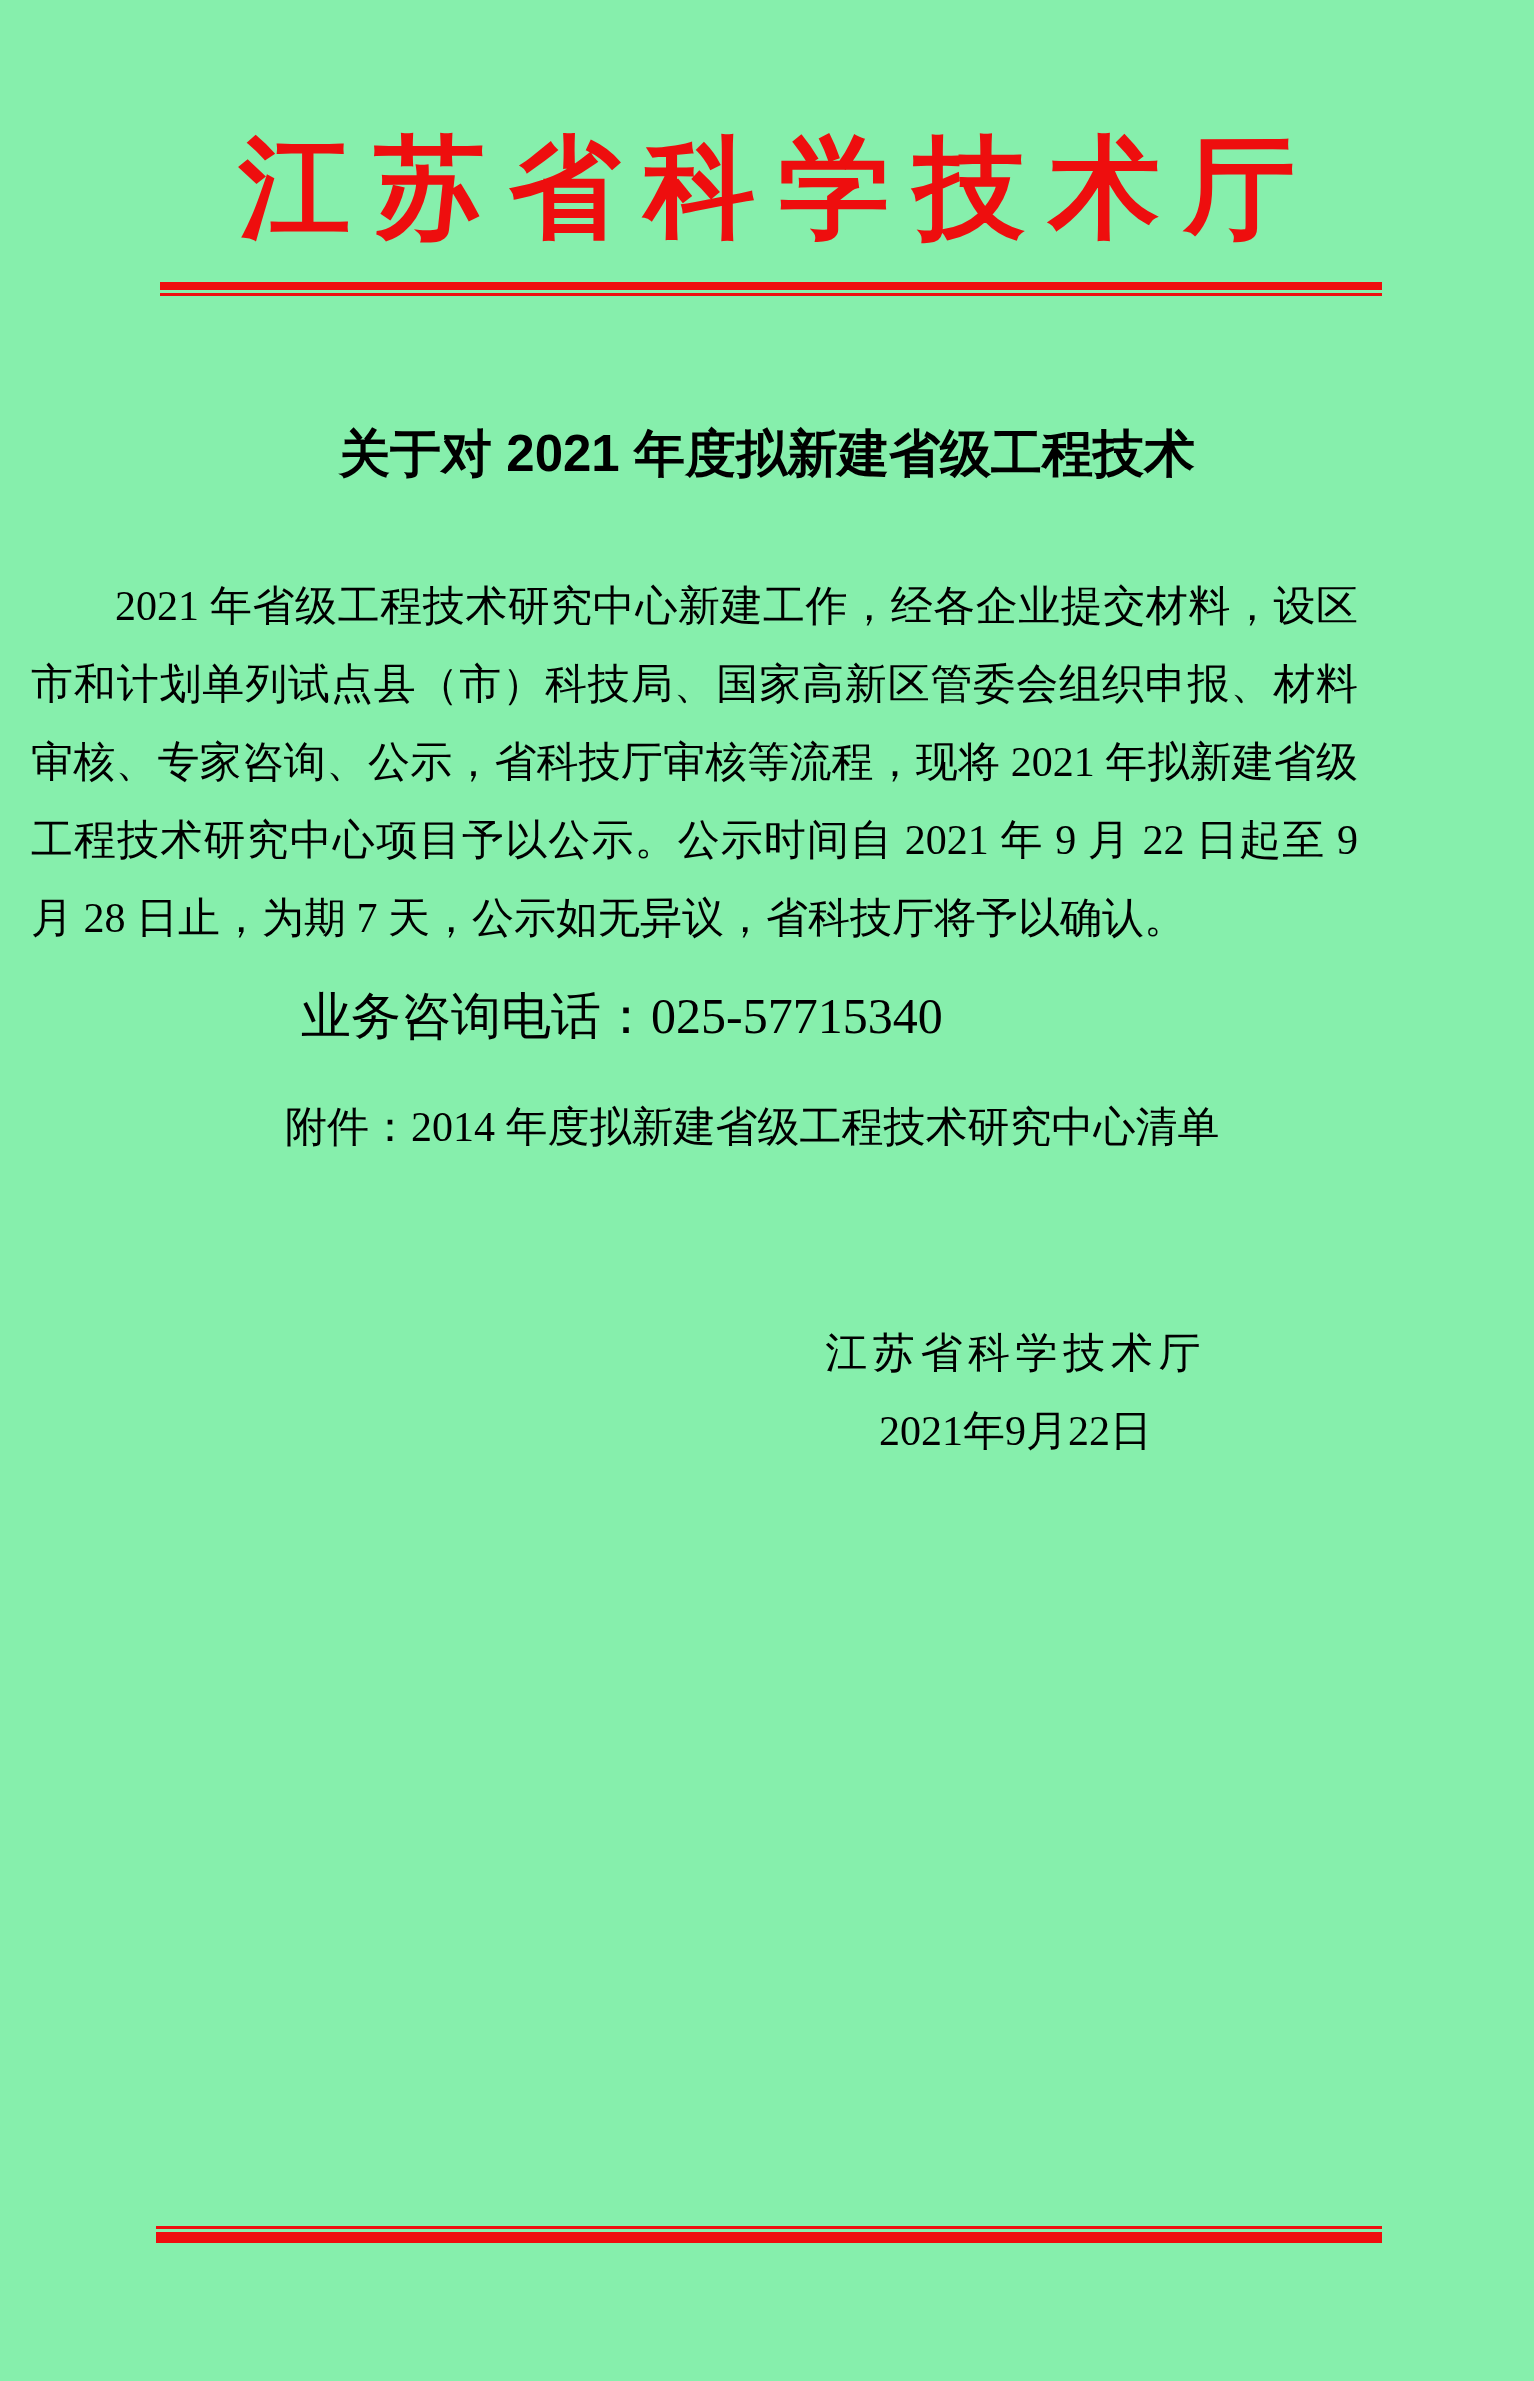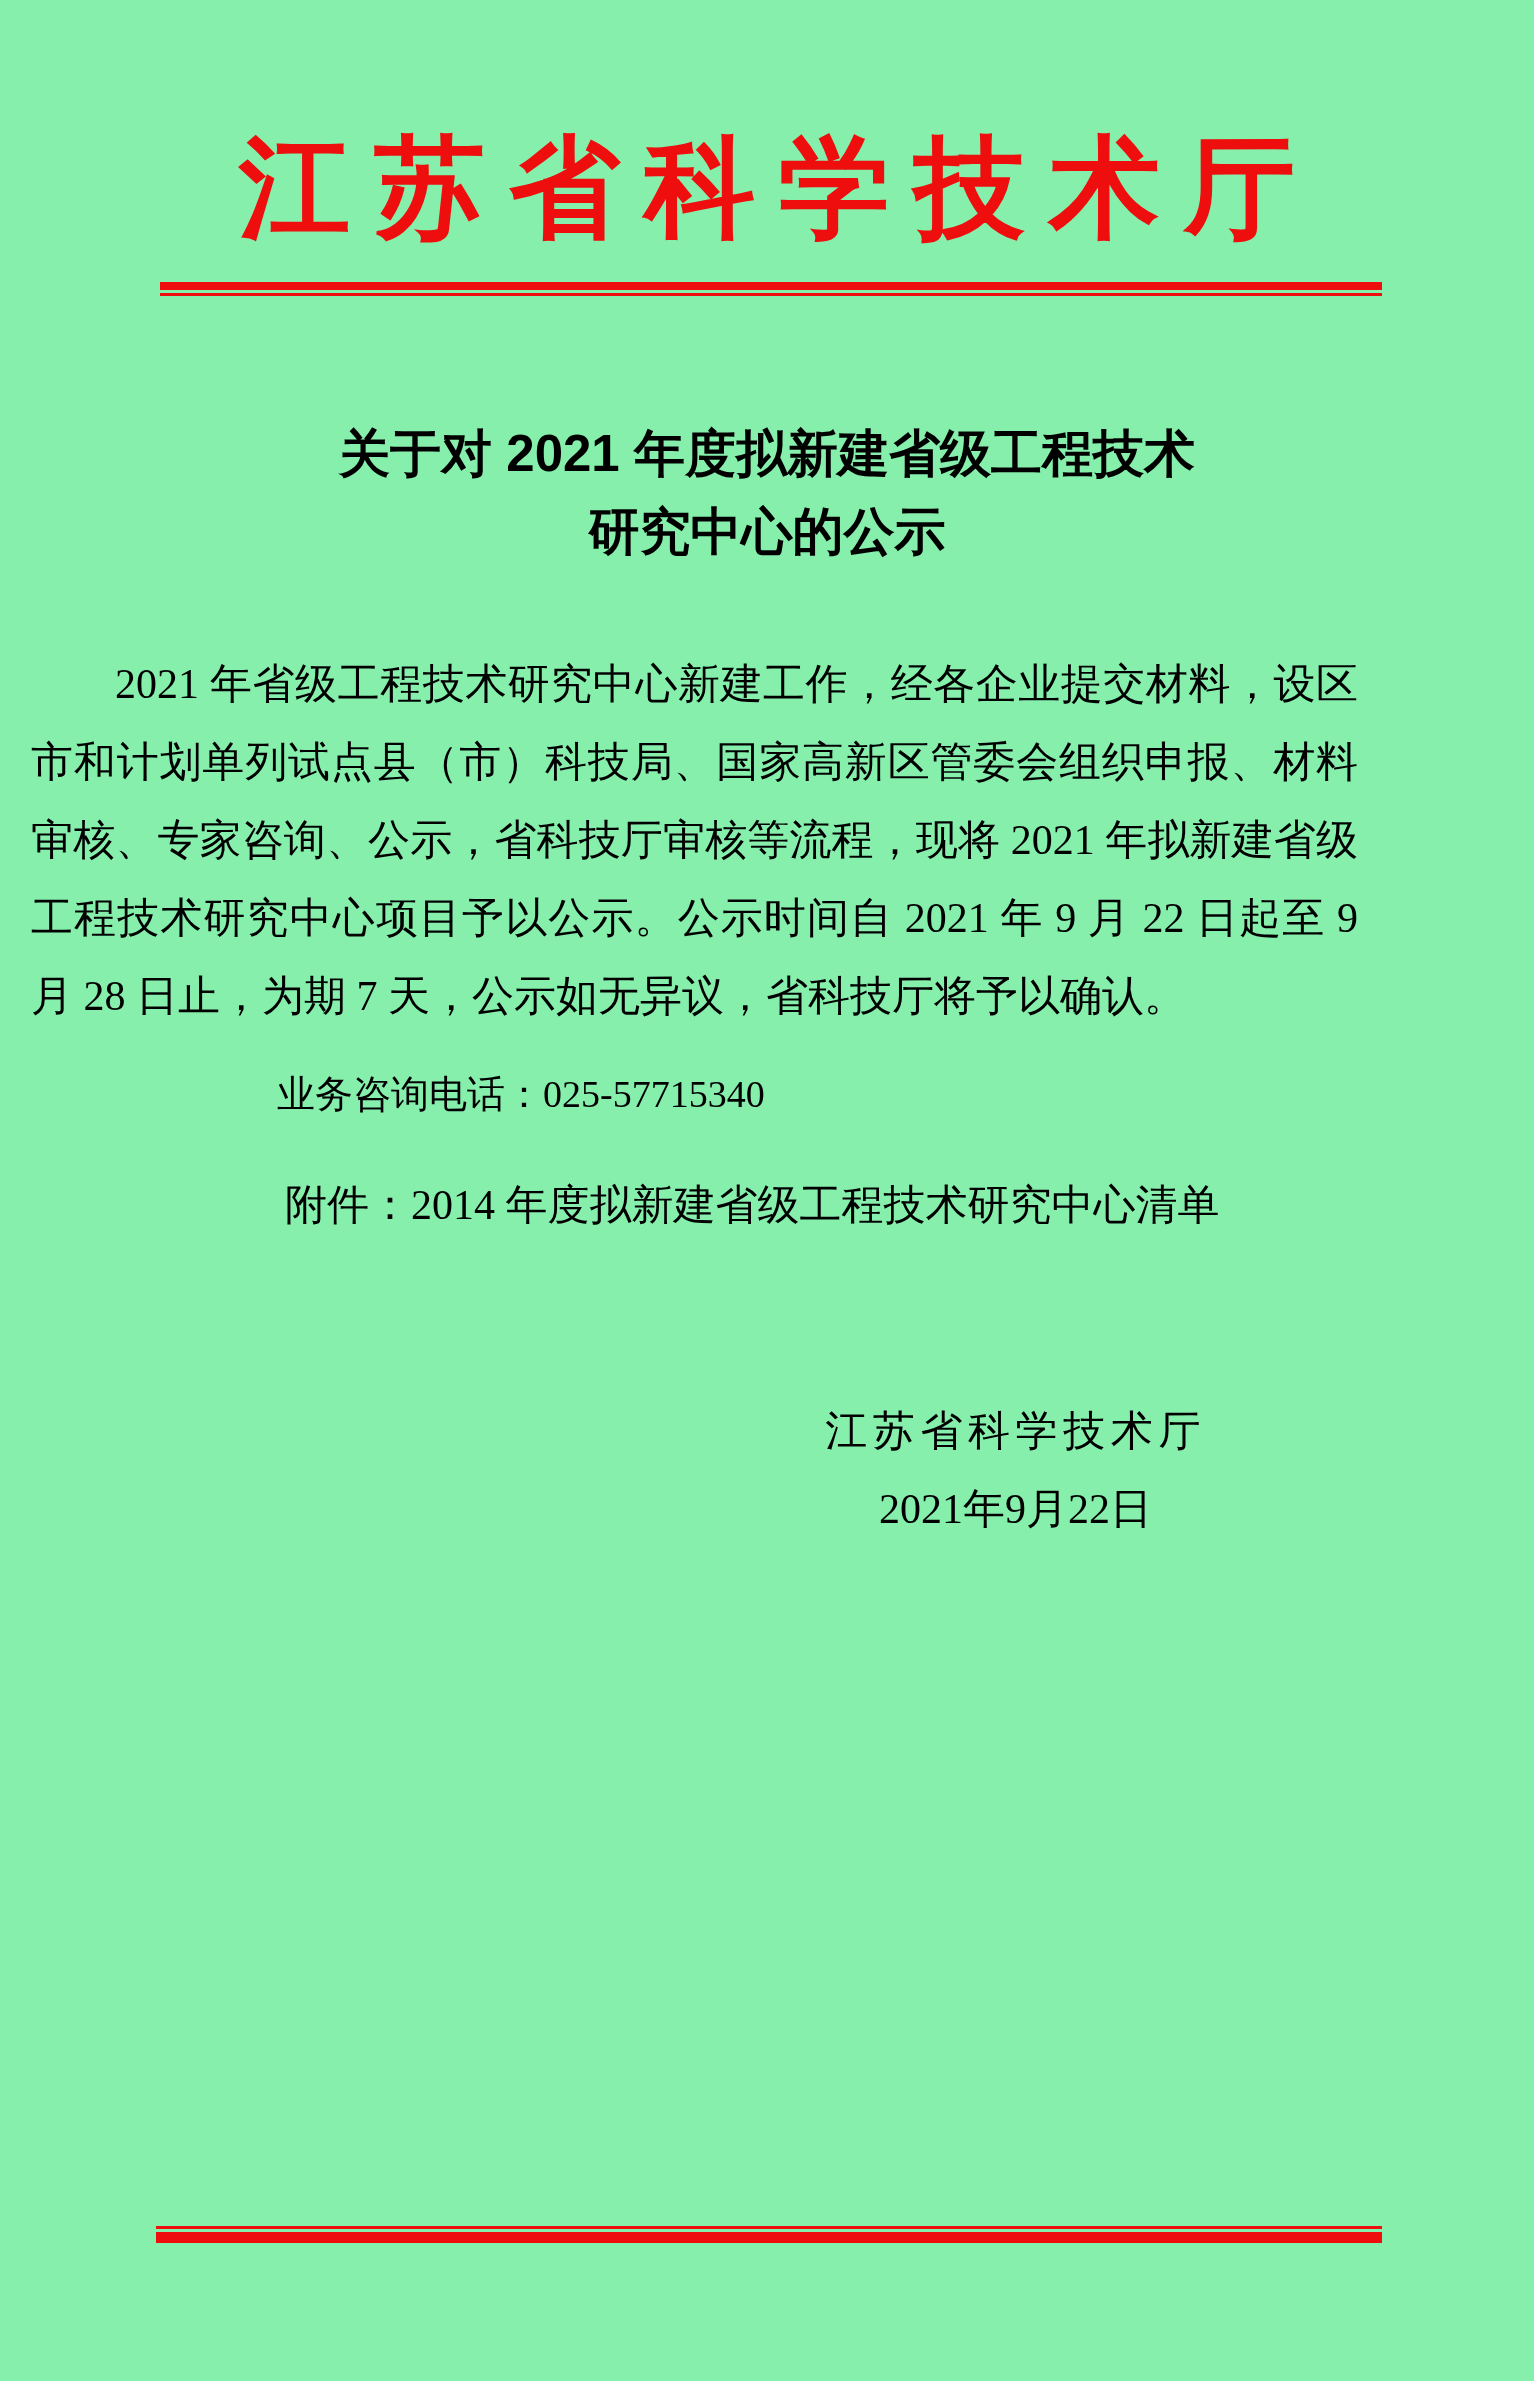--- a/index.html
+++ b/index.html
@@ -54,21 +54,21 @@
     margin: 0 176px 0 201px;
     font-size: 42px;
     line-height: 78px;
     text-align: justify;
     text-indent: 2em;
   }
   .para.first { margin-top: 74px; margin-left: 31px; }
 
   .contact {
     margin: 0 176px 0 201px;
-    font-size: 38px;
+    font-size: 50px;
     line-height: 78px;
     text-indent: 2em;
   }
   .contact.first { margin-top: 20.4px; }
 
   .attachment {
     margin: 33px 176px 0 201px;
     font-size: 42px;
     line-height: 78px;
     text-indent: 2em;
@@ -107,21 +107,20 @@
 
   <h1 class="masthead">江苏省科学技术厅</h1>
 
   <div class="rule-top">
     <div class="bar-thick"></div>
     <div class="bar-thin"></div>
   </div>
 
   <h2 class="doc-title">
     <span>关于对 2021 年度拟新建省级工程技术</span><br>
-    <span>研究中心的公示</span>
   </h2>
 
   <p class="para first">2021 年省级工程技术研究中心新建工作，经各企业提交材料，设区市和计划单列试点县（市）科技局、国家高新区管委会组织申报、材料审核、专家咨询、公示，省科技厅审核等流程，现将 2021 年拟新建省级工程技术研究中心项目予以公示。公示时间自 2021 年 9 月 22 日起至 9 月 28 日止，为期 7 天，公示如无异议，省科技厅将予以确认。</p>
 
 
   <p class="contact first">业务咨询电话：025-57715340</p>
 
 
   <p class="attachment">附件：2014 年度拟新建省级工程技术研究中心清单</p>
 

